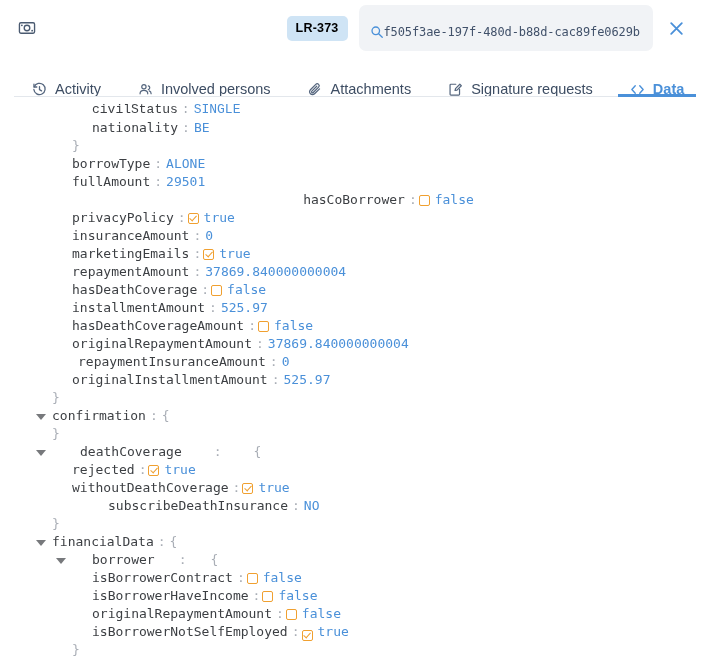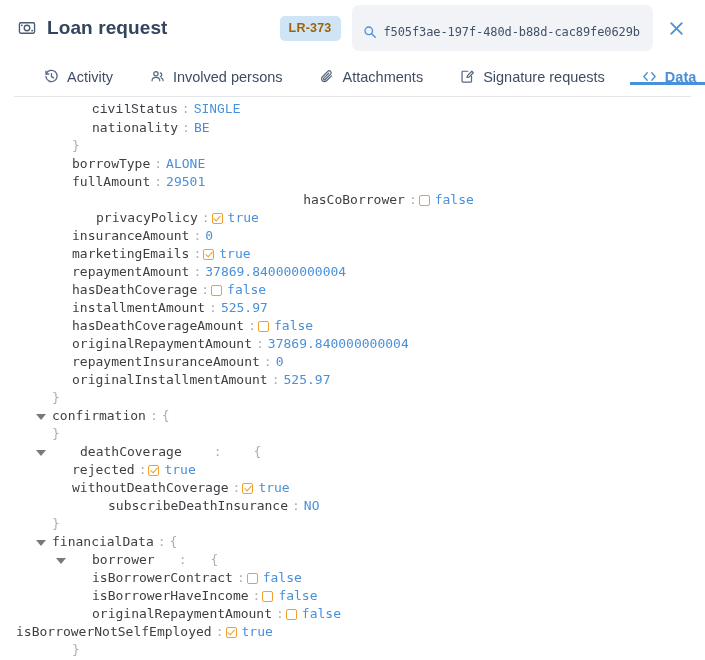--- a/index.html
+++ b/index.html
@@ -39,36 +39,35 @@
     font-size: 19px;
     font-weight: 600;
     color: #33445c;
     letter-spacing: .1px;
     white-space: nowrap;
   }
   .header-spacer { flex: 1 1 auto; }
 
   .ref-badge {
     background: #cfe4f5;
-    color: #a16207;
+    color: #000000;
     font-size: 12.5px;
     font-weight: 700;
     border-radius: 5px;
     padding: 5px 9px 6px 9px;
     letter-spacing: .2px;
     white-space: nowrap;
     margin-right: 11px;
   }
   .search-box {
     background: #f1f3f6;
     border-radius: 7px;
     height: 46px;
     display: flex;
     align-items: center;
-    gap: 7px;
     padding: 8px 13px 0 11px;
     box-sizing: border-box;
   }
   .search-icon {
     width: 14px; height: 14px;
     color: #4a90d9;
     display: block;
     flex: 0 0 auto;
   }
   .search-value {
@@ -86,22 +85,22 @@
     justify-content: center;
     color: #4a90d9;
     flex: 0 0 auto;
   }
   .close-btn svg { width: 17px; height: 17px; display: block; }
 
   
   .tabbar {
     height: 41px;
     display: flex;
-    align-items: center;
-    padding: 0 14px 0 32px;
+    align-items: flex-end;
+    padding: 0 14px 0 20px;
     box-sizing: border-box;
     position: relative;
   }
   .tabbar::after {
     content: "";
     position: absolute;
     left: 14px; right: 14px; bottom: 0;
     height: 1px;
     background: #e3e7ec;
   }
@@ -199,21 +198,20 @@
 
 <div class="header">
   <div class="title-group">
     <span>
       <svg class="doc-icon" viewBox="0 0 20 20" fill="none" stroke="currentColor" stroke-width="1.5">
         <rect x="1.6" y="4.2" width="16.8" height="11.6" rx="1.6"></rect>
         <circle cx="10" cy="10" r="3.1"></circle>
         <path d="M4.3 7.0h.01M15.7 13h.01" stroke-linecap="round" stroke-width="2"></path>
       </svg>
     </span>
-    <span class="title-text">Loan request</span>
   </div>
 
   <div class="header-spacer"></div>
 
   <div class="ref-badge">LR-373</div>
 
   <div class="search-box">
     <span>
       <svg class="search-icon" viewBox="0 0 16 16" fill="none" stroke="currentColor" stroke-width="1.5">
         <circle cx="6.6" cy="6.6" r="4.3"></circle>
@@ -317,21 +315,21 @@
       <span class="jcolon">:</span>
       <span class="jval">29501</span>
     </div>
     <div class="jrow" style="padding-left: 56px; justify-content: center;">
       <span class="tri blank"></span>
       <span class="jkey">hasCoBorrower</span>
       <span class="jcolon tight">:</span>
       <span class="cb"></span>
       <span class="jval">false</span>
     </div>
-    <div class="jrow" style="padding-left: 80px;">
+    <div class="jrow" style="padding-left: 56px;">
       <span class="tri blank"></span>
       <span class="jkey">privacyPolicy</span>
       <span class="jcolon tight">:</span>
       <span class="cb checked"></span>
       <span class="jval">true</span>
     </div>
     <div class="jrow" style="padding-left: 56px;">
       <span class="tri blank"></span>
       <span class="jkey">insuranceAmount</span>
       <span class="jcolon">:</span>
@@ -369,21 +367,21 @@
       <span class="jcolon tight">:</span>
       <span class="cb"></span>
       <span class="jval">false</span>
     </div>
     <div class="jrow" style="padding-left: 56px;">
       <span class="tri blank"></span>
       <span class="jkey">originalRepaymentAmount</span>
       <span class="jcolon">:</span>
       <span class="jval">37869.840000000004</span>
     </div>
-    <div class="jrow" style="padding-left: 56px;">
+    <div class="jrow" style="padding-left: 56px; margin-left: 6px;">
       <span class="tri blank"></span>
       <span class="jkey">repaymentInsuranceAmount</span>
       <span class="jcolon">:</span>
       <span class="jval">0</span>
     </div>
     <div class="jrow" style="padding-left: 56px;">
       <span class="tri blank"></span>
       <span class="jkey">originalInstallmentAmount</span>
       <span class="jcolon">:</span>
       <span class="jval">525.97</span>
@@ -458,21 +456,21 @@
       <span class="cb"></span>
       <span class="jval">false</span>
     </div>
     <div class="jrow" style="padding-left: 76px;">
       <span class="tri blank"></span>
       <span class="jkey">originalRepaymentAmount</span>
       <span class="jcolon tight">:</span>
       <span class="cb"></span>
       <span class="jval">false</span>
     </div>
-    <div class="jrow" style="">
+    <div class="jrow" style="padding-left: 76px; align-items: flex-end;">
       <span class="tri blank"></span>
       <span class="jkey">isBorrowerNotSelfEmployed</span>
       <span class="jcolon tight">:</span>
       <span class="cb checked"></span>
       <span class="jval">true</span>
     </div>
     <div class="jrow" style="padding-left: 56px;">
       <span class="tri blank"></span>
       <span class="jbrace">}</span>
     </div>

